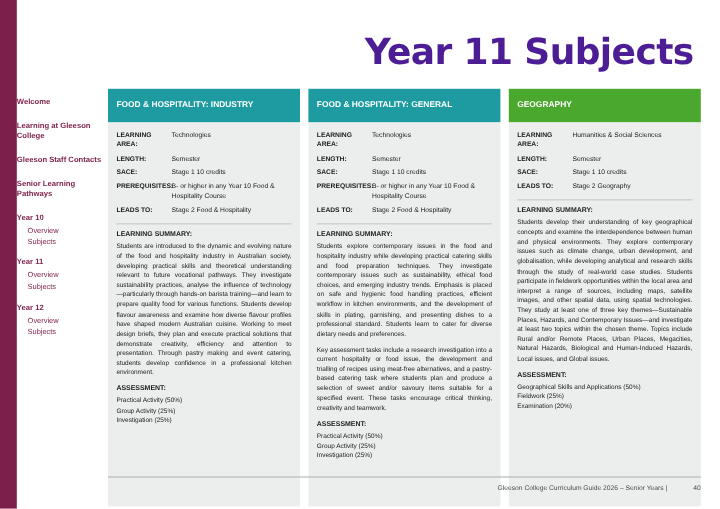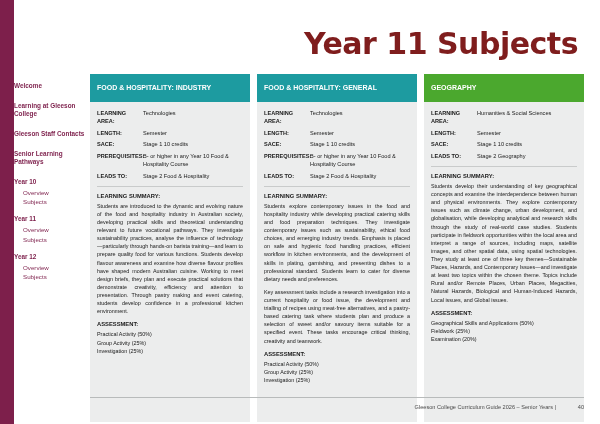--- a/index.html
+++ b/index.html
@@ -20,21 +20,21 @@
     left: 0; top: 0;
     width: 14px; height: 424px;
     background: #7d1f4b;
   }
   
   .title {
     position: absolute;
     right: 22px; top: 26px;
     font-size: 30px;
     font-weight: bold;
-    color: #7f1d1d;
+    color: #4c1d95;
     letter-spacing: -0.5px;
     font-family: "DejaVu Sans", sans-serif;
   }
   
   .sidebar {
     position: absolute;
     left: 14px; top: 82px;
     width: 72px;
   }
   .nav-item {

